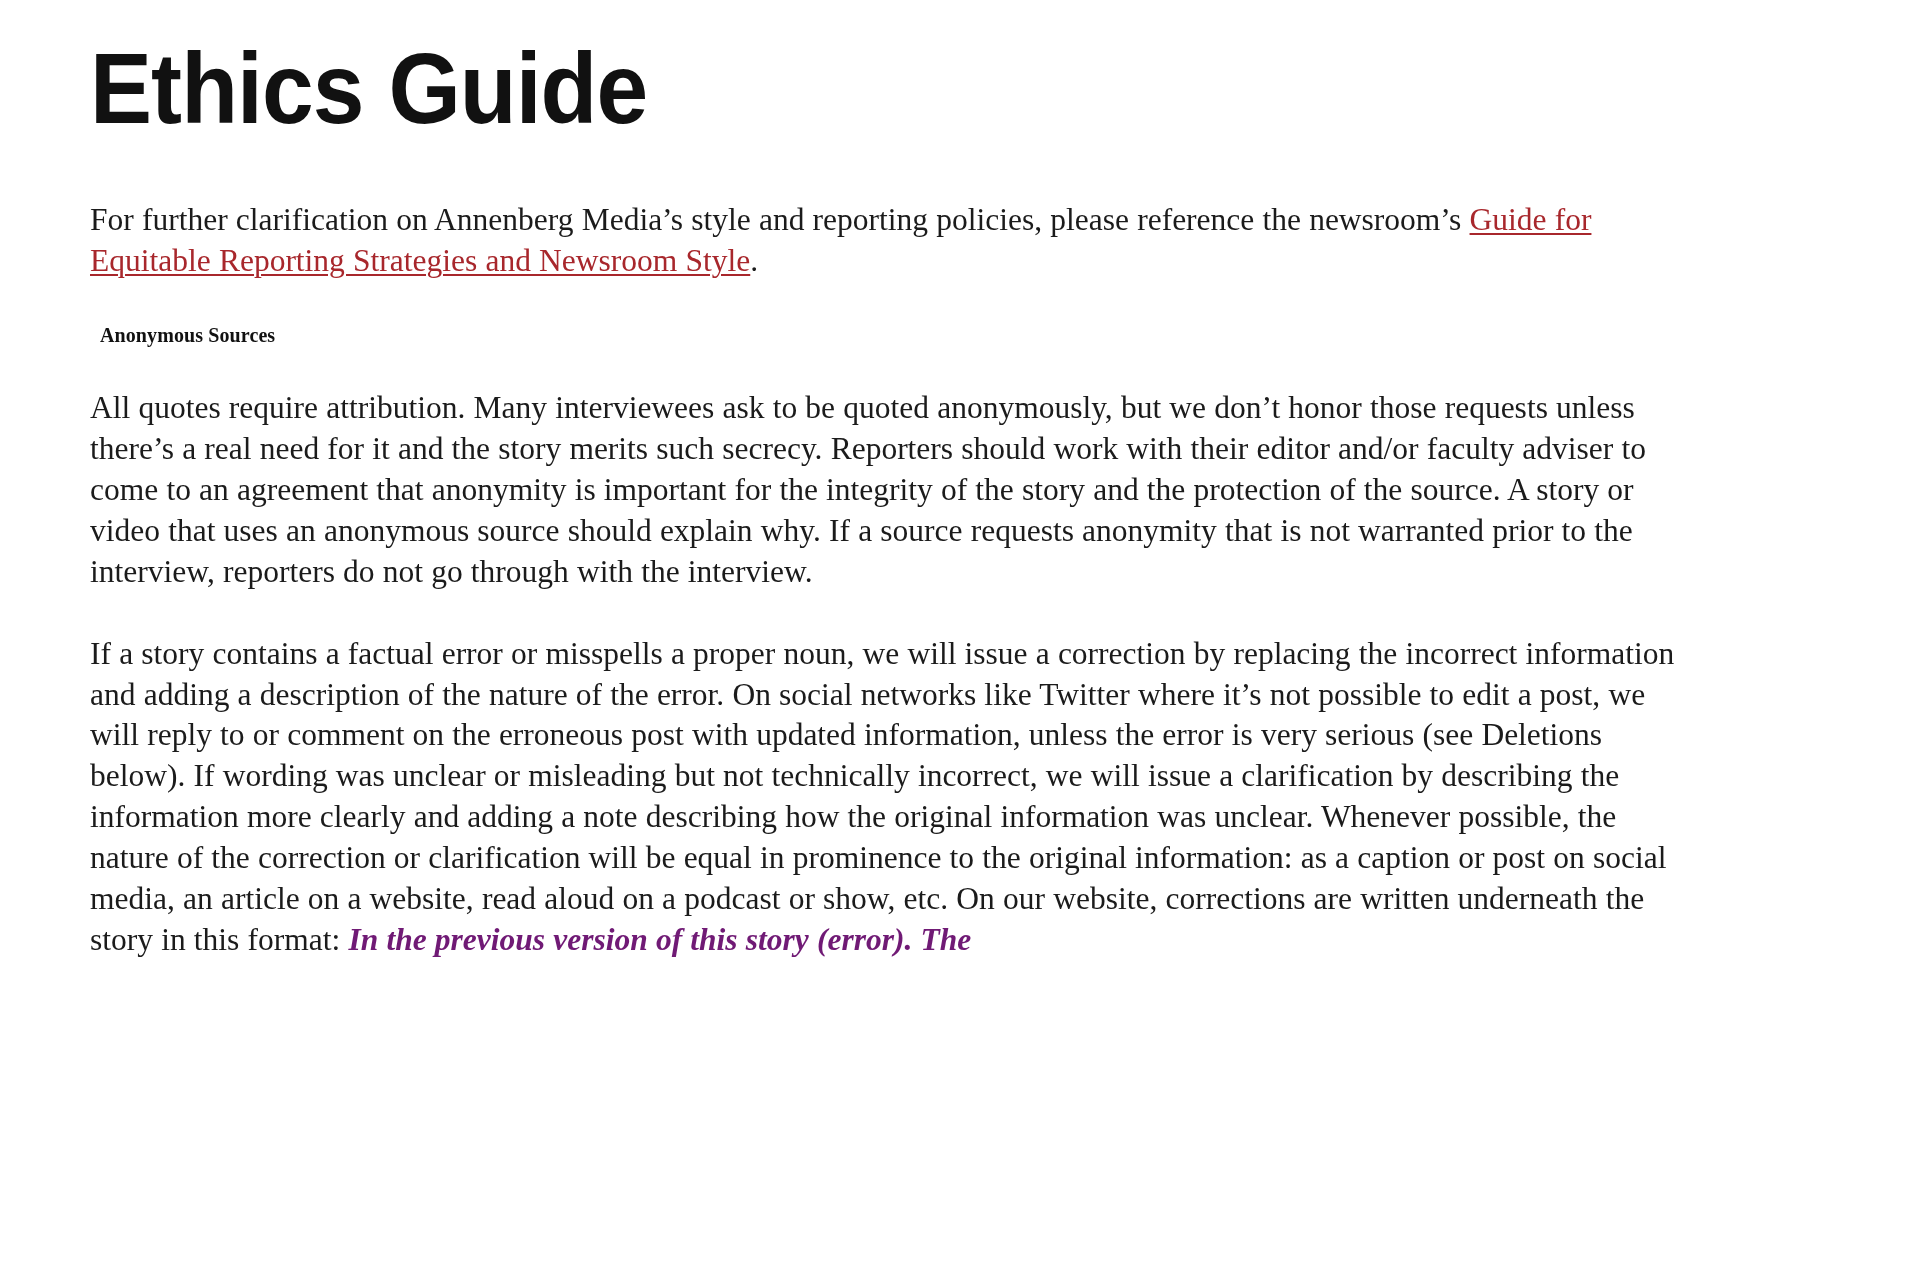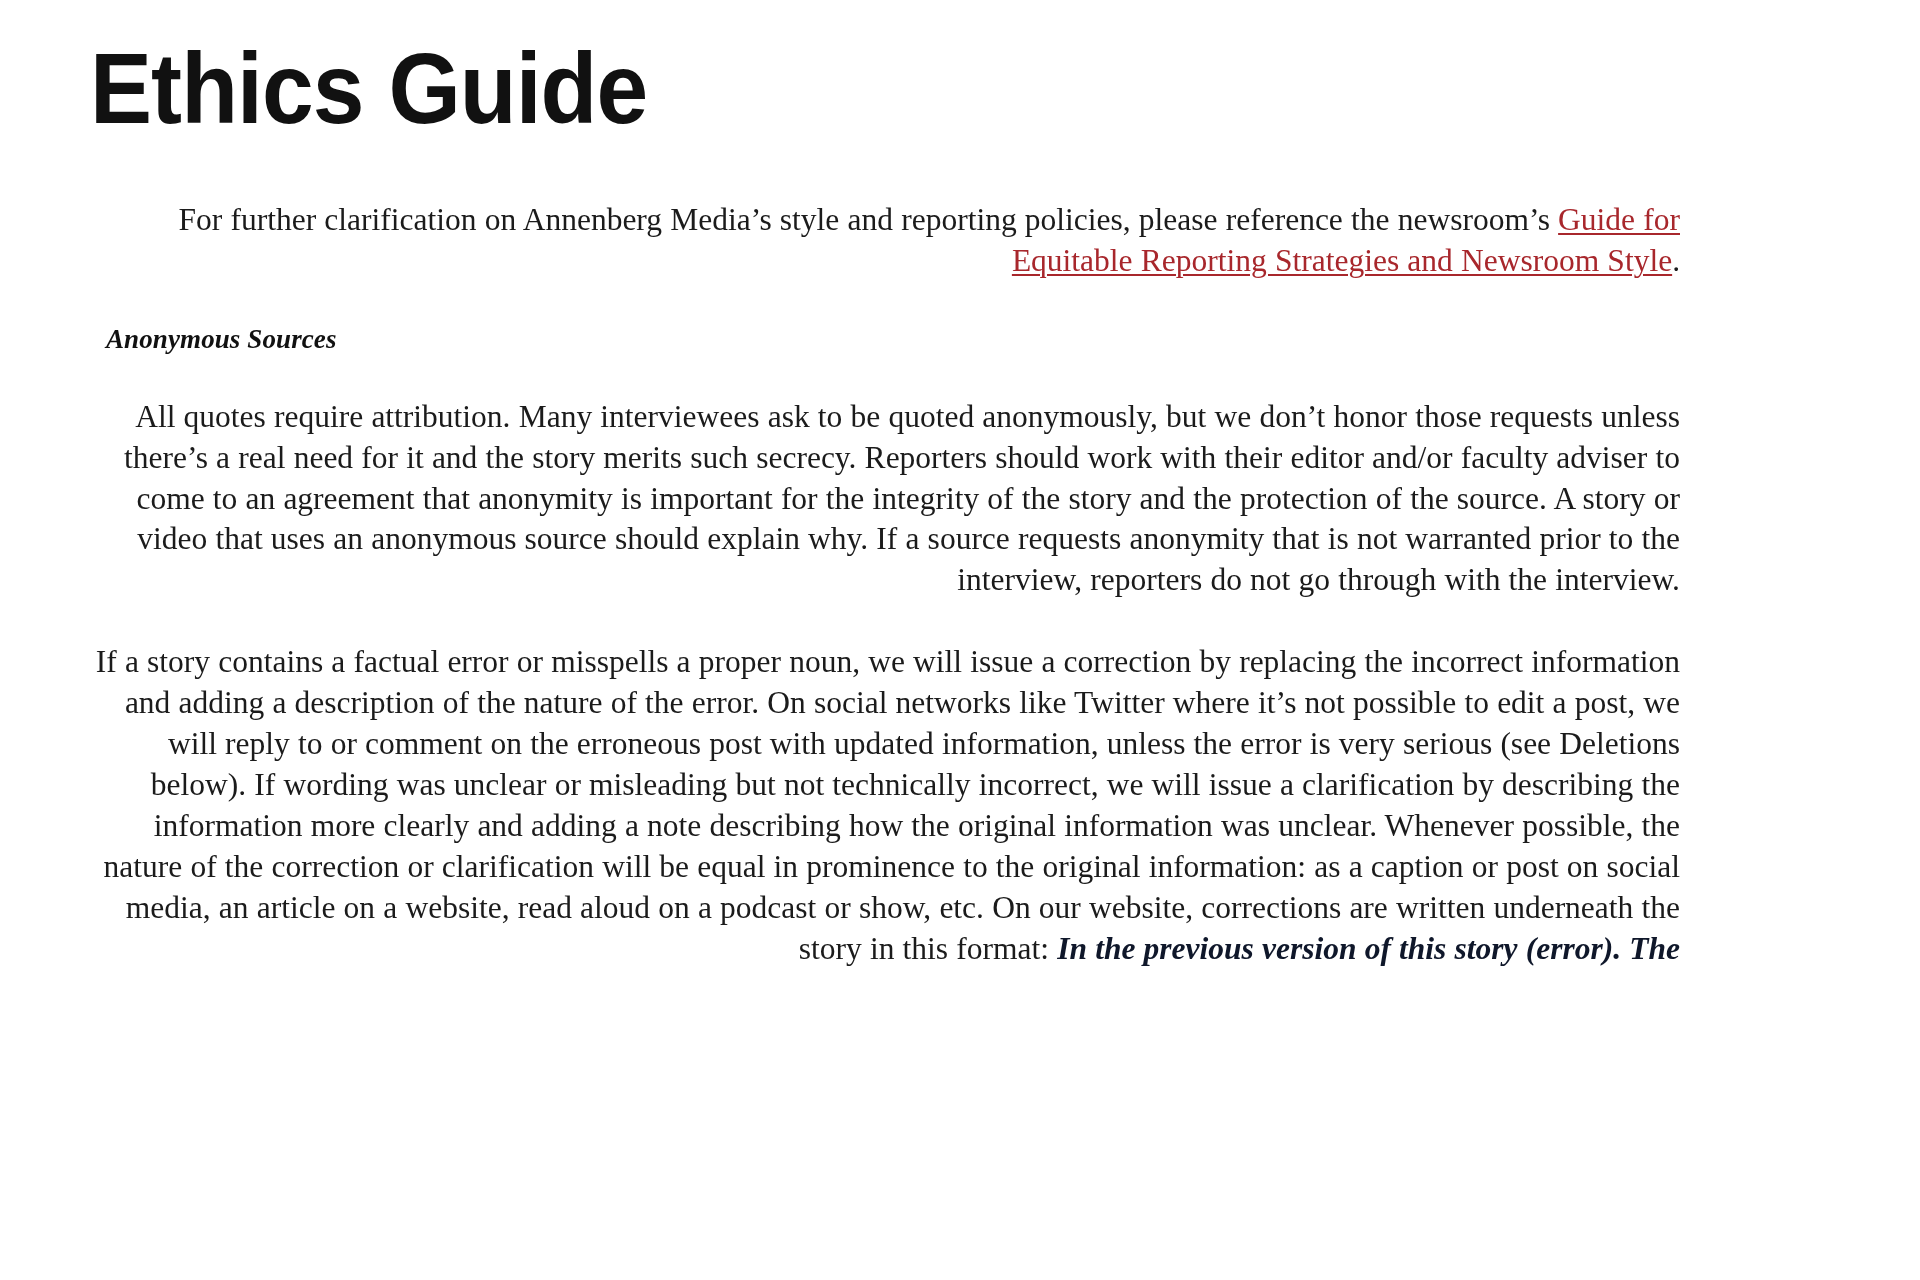--- a/index.html
+++ b/index.html
@@ -46,45 +46,44 @@
   .body-wrap {
     max-width: 1775px;
     margin-top: 62px;
   }
 
   p.para {
     margin: 0 0 41px 0;
     font-size: 31.5px;
     line-height: 1.30;
     color: #1b1b1b;
-    text-align: right;
+    text-align: left;
     word-spacing: 0.3px;
   }
 
   h2.section-heading {
-    margin: 0 0 40px 16px;
-    font-size: 27px;
+    margin: 0 0 40px 10px;
+    font-size: 20px;
     line-height: 1.25;
     font-weight: 700;
     color: #111111;
     letter-spacing: 0.1px;
-    font-style: italic;
   }
 
   a.doc-link {
     color: #a8272c;
     text-decoration: underline;
     text-decoration-thickness: 1.5px;
     text-underline-offset: 3px;
   }
 
   em.correction-format {
     font-style: italic;
     font-weight: 700;
-    color: #0f172a;
+    color: #701a75;
   }
 
   .tight { margin-bottom: 38px; }
 </style>
 </head>
 <body>
 
 <div id="page">
 
   <h1 class="page-title">Ethics Guide</h1>

